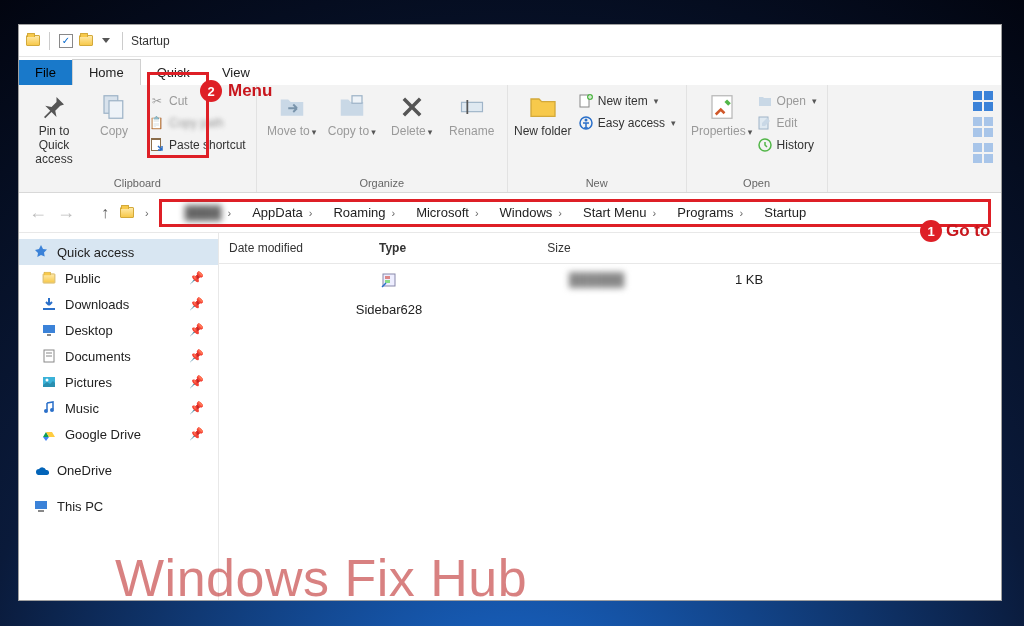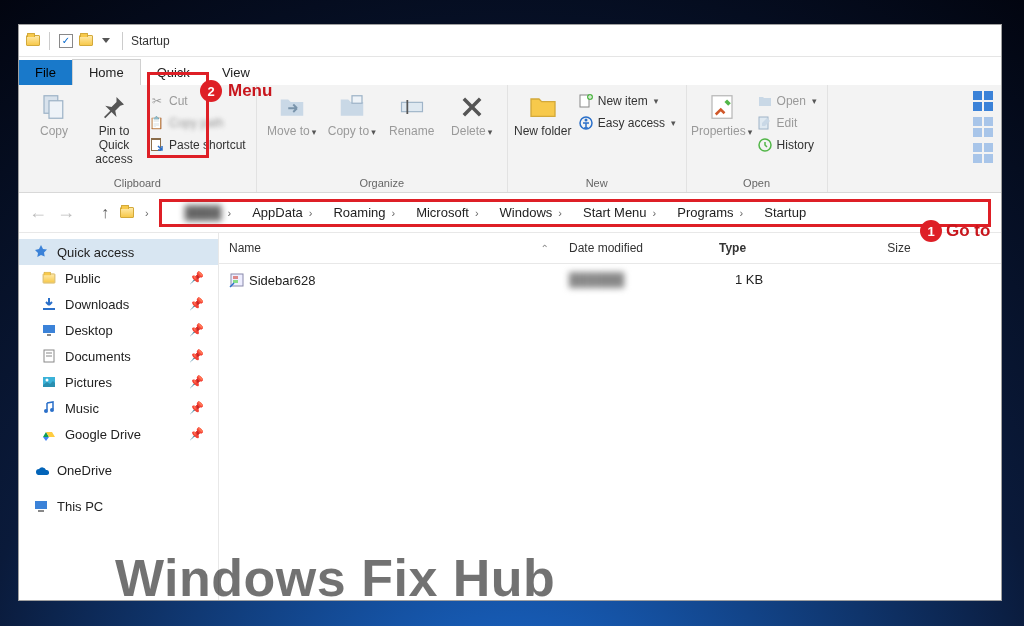--- a/index.html
+++ b/index.html
@@ -76,21 +76,21 @@
   .row { display:flex; font-size:13px; color:#222; padding:6px 0; }
   .row > div { padding:2px 10px; }
   .row .blurcell { filter: blur(3px); color:#888; }
 
   .annot-badge { width:22px;height:22px;border-radius:50%;background:#de1f26;color:#fff;font-weight:700;font-size:13px;display:flex;align-items:center;justify-content:center; }
   .annot-label { color:#c8161d; font-weight:700; font-size:17px; }
   .annot-box-paste { position:absolute; left:147px; top:72px; width:62px; height:86px; border:3px solid #de1f26; pointer-events:none; }
   .annot2 { position:absolute; left:200px; top:80px; display:flex; align-items:center; gap:6px; pointer-events:none; }
   .annot1 { position:absolute; left:920px; top:220px; display:flex; align-items:center; gap:4px; pointer-events:none; }
 
-  .watermark { position:absolute; left:115px; bottom:18px; font-size:52px; color:#000000; opacity:0.55; font-weight:700; letter-spacing:0.5px; pointer-events:none; }
+  .watermark { position:absolute; left:115px; bottom:18px; font-size:52px; color:#b91c1c; opacity:0.55; font-weight:400; letter-spacing:0.5px; pointer-events:none; }
 
   svg { display:block; }
 </style>
 </head>
 <body>
 
 <div class="window">
 
   <div class="titlebar">
     <span class="tb-icon">
@@ -114,36 +114,36 @@
     <div class="tab file">File</div>
     <div class="tab active">Home</div>
     <div class="tab">Quick</div>
     <div class="tab">View</div>
   </div>
 
   <div class="ribbon">
 
     <div class="rgroup">
       <div class="rgroup-body">
+        <div class="rbtn-lg">
+          <span class="ricon">
+            <svg width="30" height="30" viewBox="0 0 24 24">
+                <path fill="#555" d="M14 4l6 6-3 1-4 4 1 5-4-4-5 5-1-1 5-5-4-4 5 1 4-4z"></path>
+              </svg>
+          </span>
+          <span class="rlabel">Pin to Quick access</span>
+        </div>
         <div class="rbtn-lg disabled">
           <span class="ricon">
             <svg width="30" height="30" viewBox="0 0 24 24">
                 <rect x="4" y="3" width="11" height="14" fill="#d8e2ec" stroke="#9fb4c8"></rect>
                 <rect x="8" y="7" width="11" height="14" fill="#eef3f8" stroke="#9fb4c8"></rect>
               </svg>
           </span>
           <span class="rlabel">Copy</span>
-        </div>
-        <div class="rbtn-lg">
-          <span class="ricon">
-            <svg width="30" height="30" viewBox="0 0 24 24">
-                <path fill="#555" d="M14 4l6 6-3 1-4 4 1 5-4-4-5 5-1-1 5-5-4-4 5 1 4-4z"></path>
-              </svg>
-          </span>
-          <span class="rlabel">Pin to Quick access</span>
         </div>
         <div class="rstack">
           <div class="rbtn-sm disabled">
             <span class="ricon-sm">✂</span>
             <span>Cut</span>
           </div>
           <div class="rbtn-sm disabled">
             <span class="ricon-sm">📋</span>
             <span style="filter:blur(2px)">Copy path</span>
           </div>
@@ -178,33 +178,33 @@
             <svg width="30" height="30" viewBox="0 0 24 24">
                 <path fill="#c9d8e6" d="M3 6h6l2 2h10v11H3z"></path>
                 <rect x="12" y="3" width="8" height="6" fill="#eef3f8" stroke="#9fb4c8"></rect>
               </svg>
           </span>
           <span class="rlabel"><span>Copy to</span><span class="dropmark">▾</span></span>
         </div>
         <div class="rbtn-lg disabled">
           <span class="ricon">
             <svg width="28" height="28" viewBox="0 0 24 24">
+                <path stroke="#555" stroke-width="3" d="M5 5l14 14M19 5L5 19"></path>
+              </svg>
+          </span>
+          <span class="rlabel"><span>Delete</span><span class="dropmark">▾</span></span>
+        </div>
+        <div class="rbtn-lg disabled">
+          <span class="ricon">
+            <svg width="28" height="28" viewBox="0 0 24 24">
                 <rect x="3" y="8" width="18" height="8" fill="#dfe9f1" stroke="#9fb4c8"></rect>
                 <line x1="8" y1="6" x2="8" y2="18" stroke="#555" stroke-width="1.5"></line>
               </svg>
           </span>
           <span class="rlabel">Rename</span>
-        </div>
-        <div class="rbtn-lg disabled">
-          <span class="ricon">
-            <svg width="28" height="28" viewBox="0 0 24 24">
-                <path stroke="#555" stroke-width="3" d="M5 5l14 14M19 5L5 19"></path>
-              </svg>
-          </span>
-          <span class="rlabel"><span>Delete</span><span class="dropmark">▾</span></span>
         </div>
       </div>
       <div class="rgroup-label">Organize</div>
     </div>
 
     <div class="rgroup">
       <div class="rgroup-body">
         <div class="rbtn-lg">
           <span class="ricon">
             <svg width="32" height="32" viewBox="0 0 24 24">
@@ -434,31 +434,26 @@
               <rect x="2" y="3" width="12" height="8" fill="#3b82d8"></rect>
               <rect x="5" y="12" width="6" height="2" fill="#888"></rect>
             </svg>
           </span>
         <span>This PC</span>
       </div>
     </div>
 
     <div class="filepane">
       <div class="colhead">
-        <div class="col-name">
-            <span>Name</span>
-            <span style="flex:1"></span>
-            <span style="font-size:10px;color:#888">⌃</span>
-          </div>
         <div class="col-date">Date modified</div>
         <div class="col-type">Type</div>
         <div class="col-size">Size</div>
       </div>
       <div class="row">
-        <div class="col-name" style="display:flex;align-items:center;gap:4px;">
+        <div class="col-name" style="display:flex;align-items:center;gap:14px;flex-direction:column;">
           <span>
               <svg width="16" height="16" viewBox="0 0 16 16">
                 <rect x="2" y="2" width="12" height="12" fill="#eef" stroke="#88a"></rect>
                 <rect x="4" y="4" width="5" height="3" fill="#d88"></rect>
                 <rect x="4" y="8" width="5" height="3" fill="#8d8"></rect>
                 <path d="M1 15l4-4" stroke="#2a6fc9" stroke-width="1.5"></path>
               </svg>
             </span>
           <span>Sidebar628</span>
         </div>

